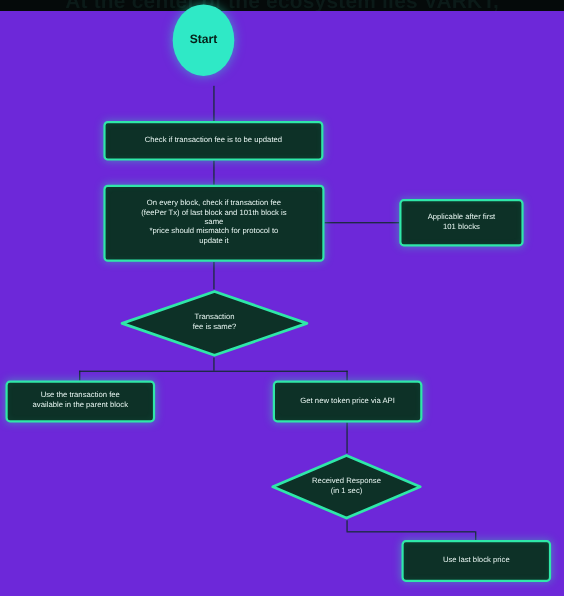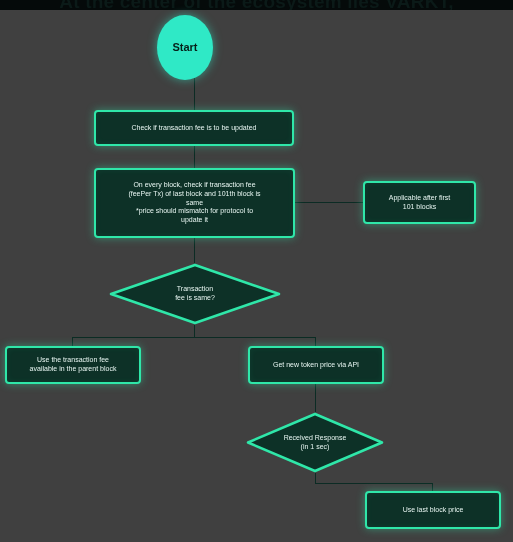--- a/index.html
+++ b/index.html
@@ -12,21 +12,21 @@
     height: 542px;
     overflow: hidden;
     font-family: "Liberation Sans", sans-serif;
     -webkit-font-smoothing: antialiased;
   }
 
   #canvas {
     position: relative;
     width: 513px;
     height: 542px;
-    background: #404040;
+    background: #6d28d9;
     overflow: hidden;
   }
 
   
   .page-heading {
     position: absolute;
     left: 0;
     top: -6px;
     width: 513px;
     height: 16px;
@@ -122,21 +122,21 @@
   <div class="conn v" style="left:194px; top:325px; height:12px;"></div>
   <div class="conn h" style="left:72px;  top:337px; width:244px;"></div>
   <div class="conn v" style="left:72px;  top:337px; height:9px;"></div>
   <div class="conn v" style="left:315px; top:337px; height:9px;"></div>
 
   <div class="conn v" style="left:315px; top:384px; height:28px;"></div>
   <div class="conn v" style="left:315px; top:473px; height:10px;"></div>
   <div class="conn h" style="left:315px; top:483px; width:117px;"></div>
   <div class="conn v" style="left:432px; top:483px; height:8px;"></div>
 
-  <div class="node terminator" style="left:157px; top:15px; width:56px; height:65px;">
+  <div class="node terminator" style="left:157px; top:4px; width:56px; height:65px;">
     <span class="label">Start</span>
   </div>
 
   <div class="node process" style="left:94px; top:110px; width:200px; height:36px;">
     <span class="label">Check if transaction fee is to be updated</span>
   </div>
 
   <div class="node process" style="left:94px; top:168px; width:201px; height:70px;">
     <span class="label">On every block, check if transaction fee
 (feePer Tx) of last block and 101th block is

